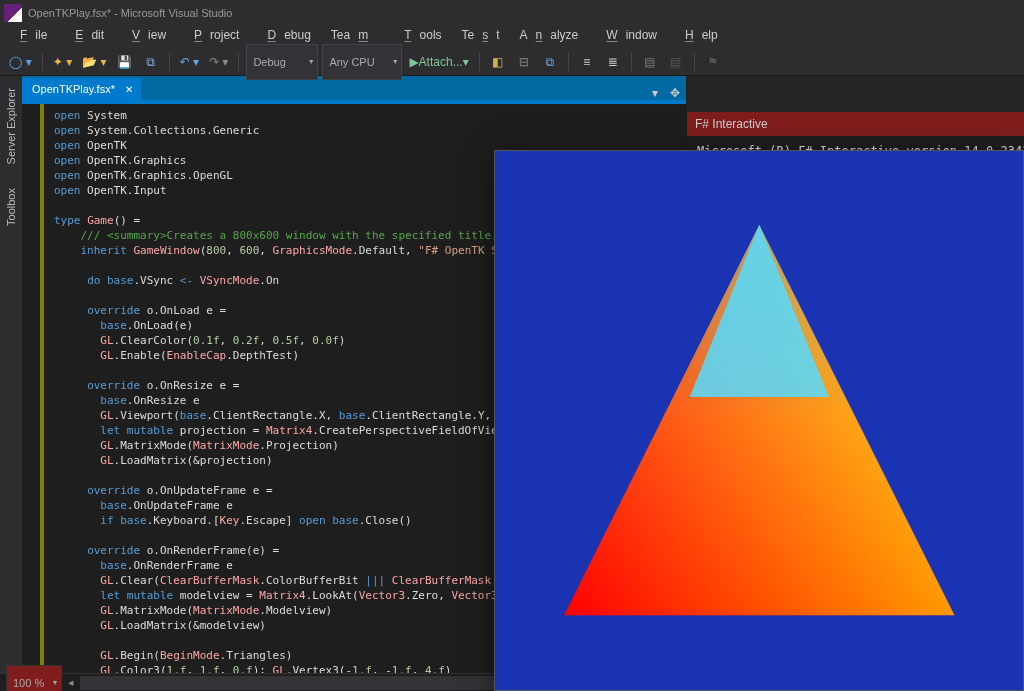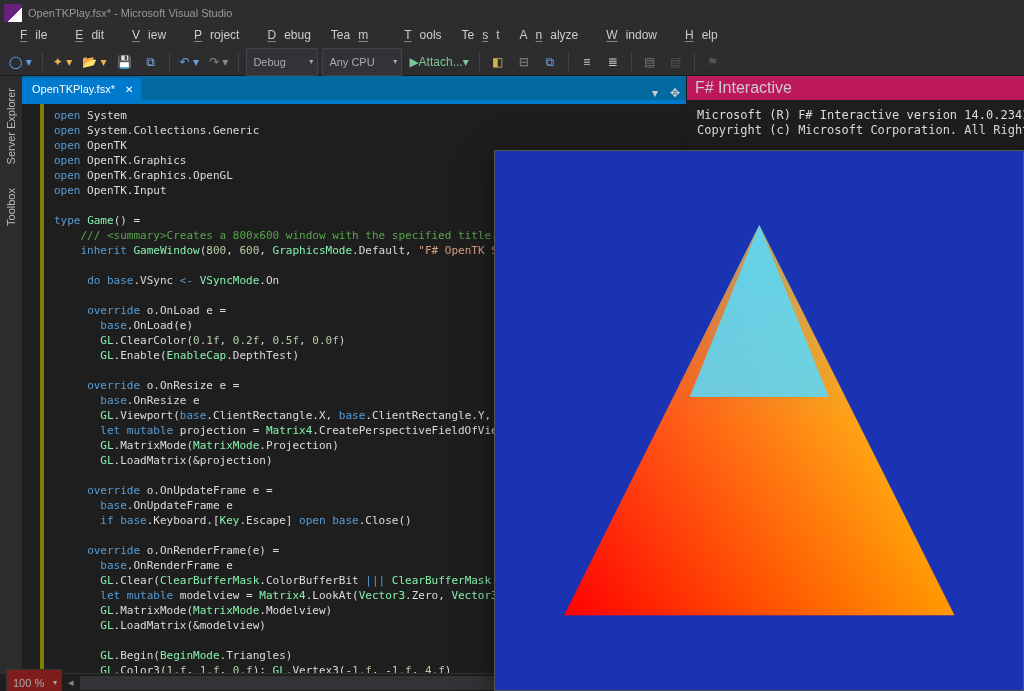--- a/index.html
+++ b/index.html
@@ -55,21 +55,21 @@
   min-width: 22px;
   display: inline-flex;
   align-items: center;
   justify-content: center;
   color: #ccc;
   cursor: pointer;
   padding: 0 3px;
 }
 .tsep { width: 1px; height: 18px; background: #444; margin: 0 3px; }
 .combo {
-  height: 28px;
+  height: 36px;
   background: #333337;
   border: 1px solid #434346;
   color: #aaa;
   font-size: 11px;
   display: inline-flex;
   align-items: center;
   padding: 0 16px 0 6px;
   position: relative;
 }
 .combo::after {
@@ -141,21 +141,21 @@
   border-left: 4px solid #808000;
   margin-left: 18px;
 }
 .gutter {
   position: absolute;
   left: 0; top: 0; bottom: 0;
   width: 18px;
   background: #1e1e1e;
 }
 .k { color: #569cd6; }
-.t { color: #86efac; }
+.t { color: #fca5a5; }
 .s2 { color: #d69d85; }
 .n { color: #b5cea8; }
 .c { color: #57a64a; }
 .zoombar {
   height: 18px;
   background: #1e1e1e;
   border-top: 1px solid #333;
   display: flex;
   align-items: center;
   padding: 0 6px;
@@ -168,26 +168,27 @@
 }
 .right-col {
   width: 338px;
   background: #252526;
   display: flex;
   flex-direction: column;
   border-left: 1px solid #1b1b1c;
 }
 .panel-title {
   height: 24px;
-  background: #be185d;
+  background: #7f1d1d;
   display: flex;
   align-items: center;
   padding: 0 8px;
-  font-size: 16px;
-  color: #ccc;
+  font-size: 12px;
+  color: #ccc;
+  margin-top: 36px;
 }
 .panel-body {
   flex: 1;
   background: #1e1e1e;
   font-family: Consolas, monospace;
   font-size: 12px;
   color: #dcdcdc;
   padding: 8px 10px;
   line-height: 15px;
   white-space: pre;

